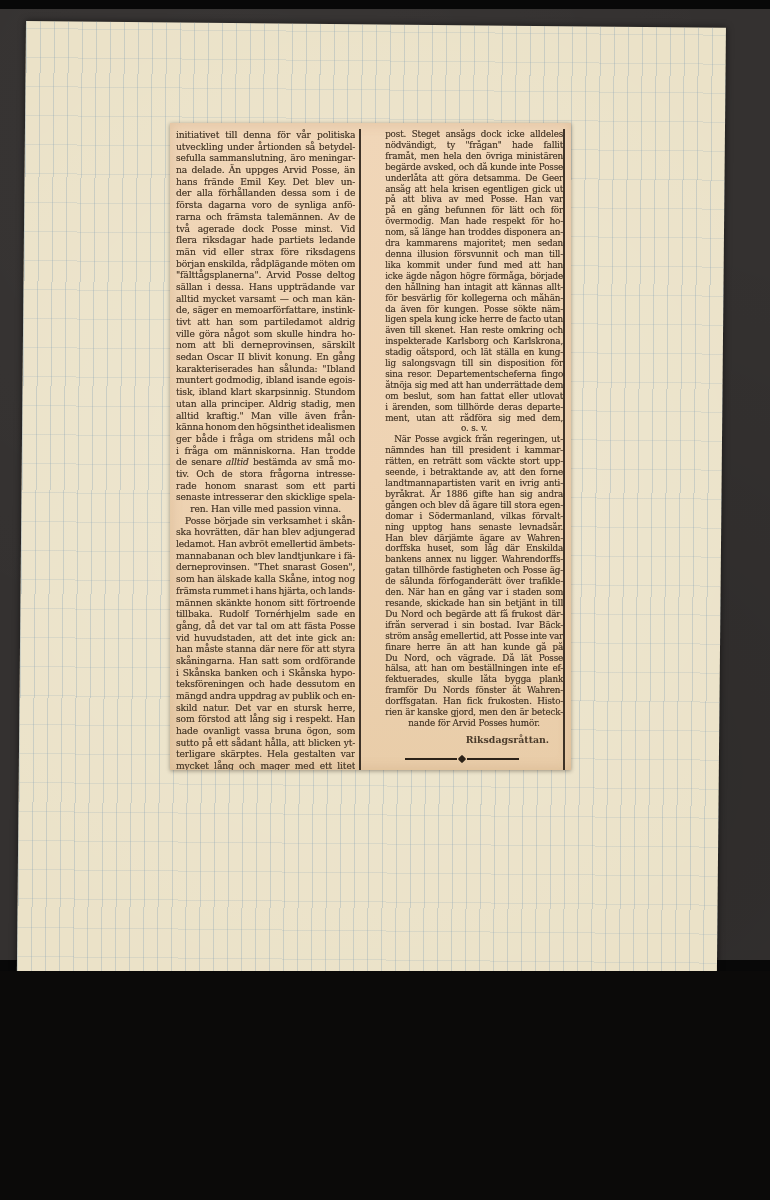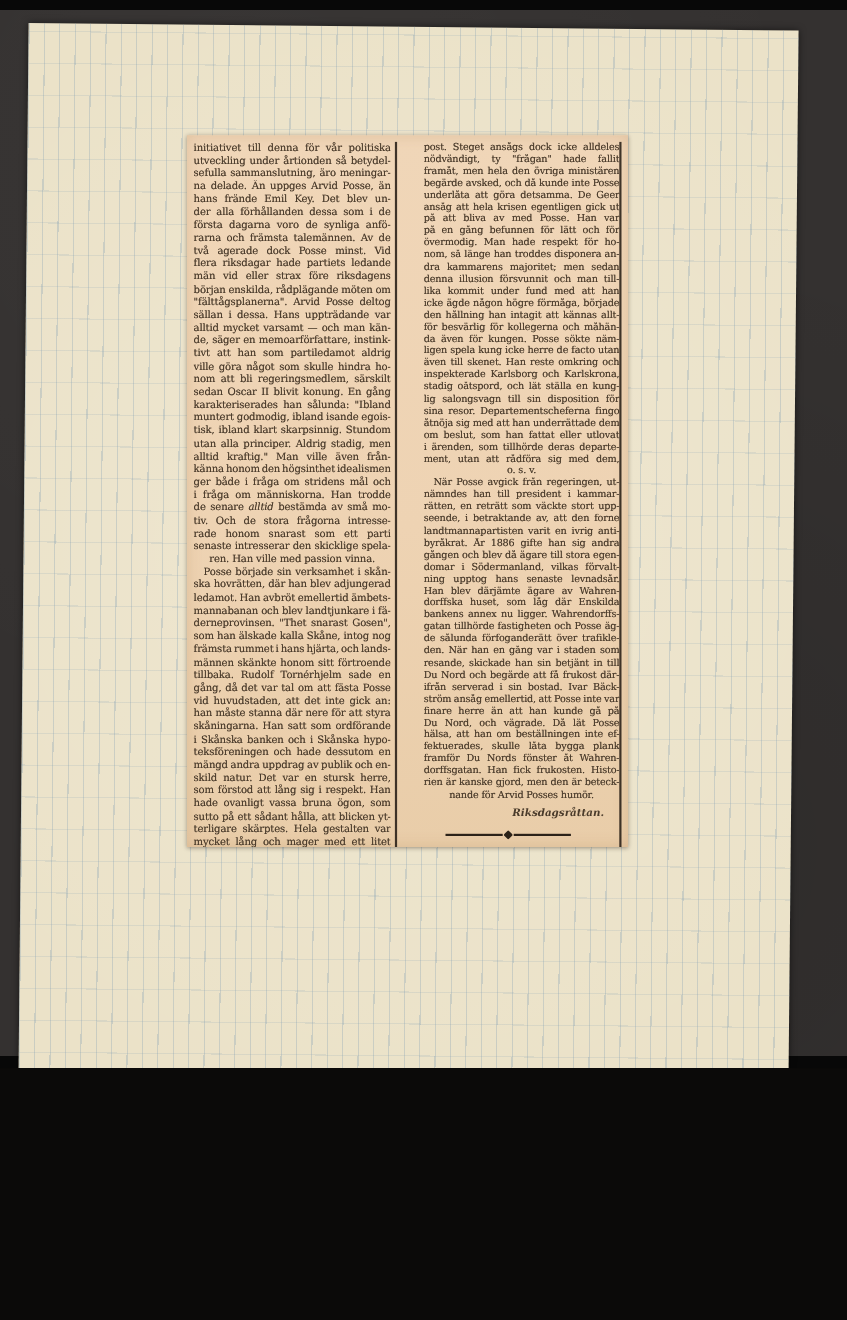--- a/index.html
+++ b/index.html
@@ -42,21 +42,21 @@
   #col-right{width:178px;font-size:8.8px;line-height:10.9px;letter-spacing:-.15px;}
   #col-divider{width:2px;background:#261d14;margin-left:4px;opacity:.88;}
   #col-right{margin-left:24px;}
   #right-rule{width:2px;background:#261d14;margin-left:auto;opacity:.88;}
   .line{display:flex;justify-content:space-between;overflow:hidden;white-space:nowrap;}
   .line.plain{display:block;white-space:normal;text-align:center;}
   .line.indent{padding-left:9px;}
   .it{font-style:italic;}
   #signature{
     margin-top:5px;padding-right:14px;text-align:right;
-    font-style:italic;font-weight:bold;font-size:9.4px;letter-spacing:0;
+    font-weight:bold;font-size:9.4px;letter-spacing:0;
   }
   #ornament{display:flex;align-items:center;justify-content:center;margin-top:11px;}
   #ornament .bar{width:52px;height:1.5px;background:#2c2218;}
   #ornament .diamond{width:6px;height:6px;background:#2c2218;transform:rotate(45deg);margin:0 2px;border-radius:1px;}
 </style>
 </head>
 <body>
 
 <div id="scan">
   <div id="frame"></div>
@@ -205,21 +205,21 @@
           <span>något</span>
           <span>som</span>
           <span>skulle</span>
           <span>hindra</span>
           <span>ho-</span>
         </div>
         <div class="line">
           <span>nom</span>
           <span>att</span>
           <span>bli</span>
-          <span>regeringsmedlem,</span>
+          <span>derneprovinsen,</span>
           <span>särskilt</span>
         </div>
         <div class="line">
           <span>sedan</span>
           <span>Oscar</span>
           <span>II</span>
           <span>blivit</span>
           <span>konung.</span>
           <span>En</span>
           <span>gång</span>

